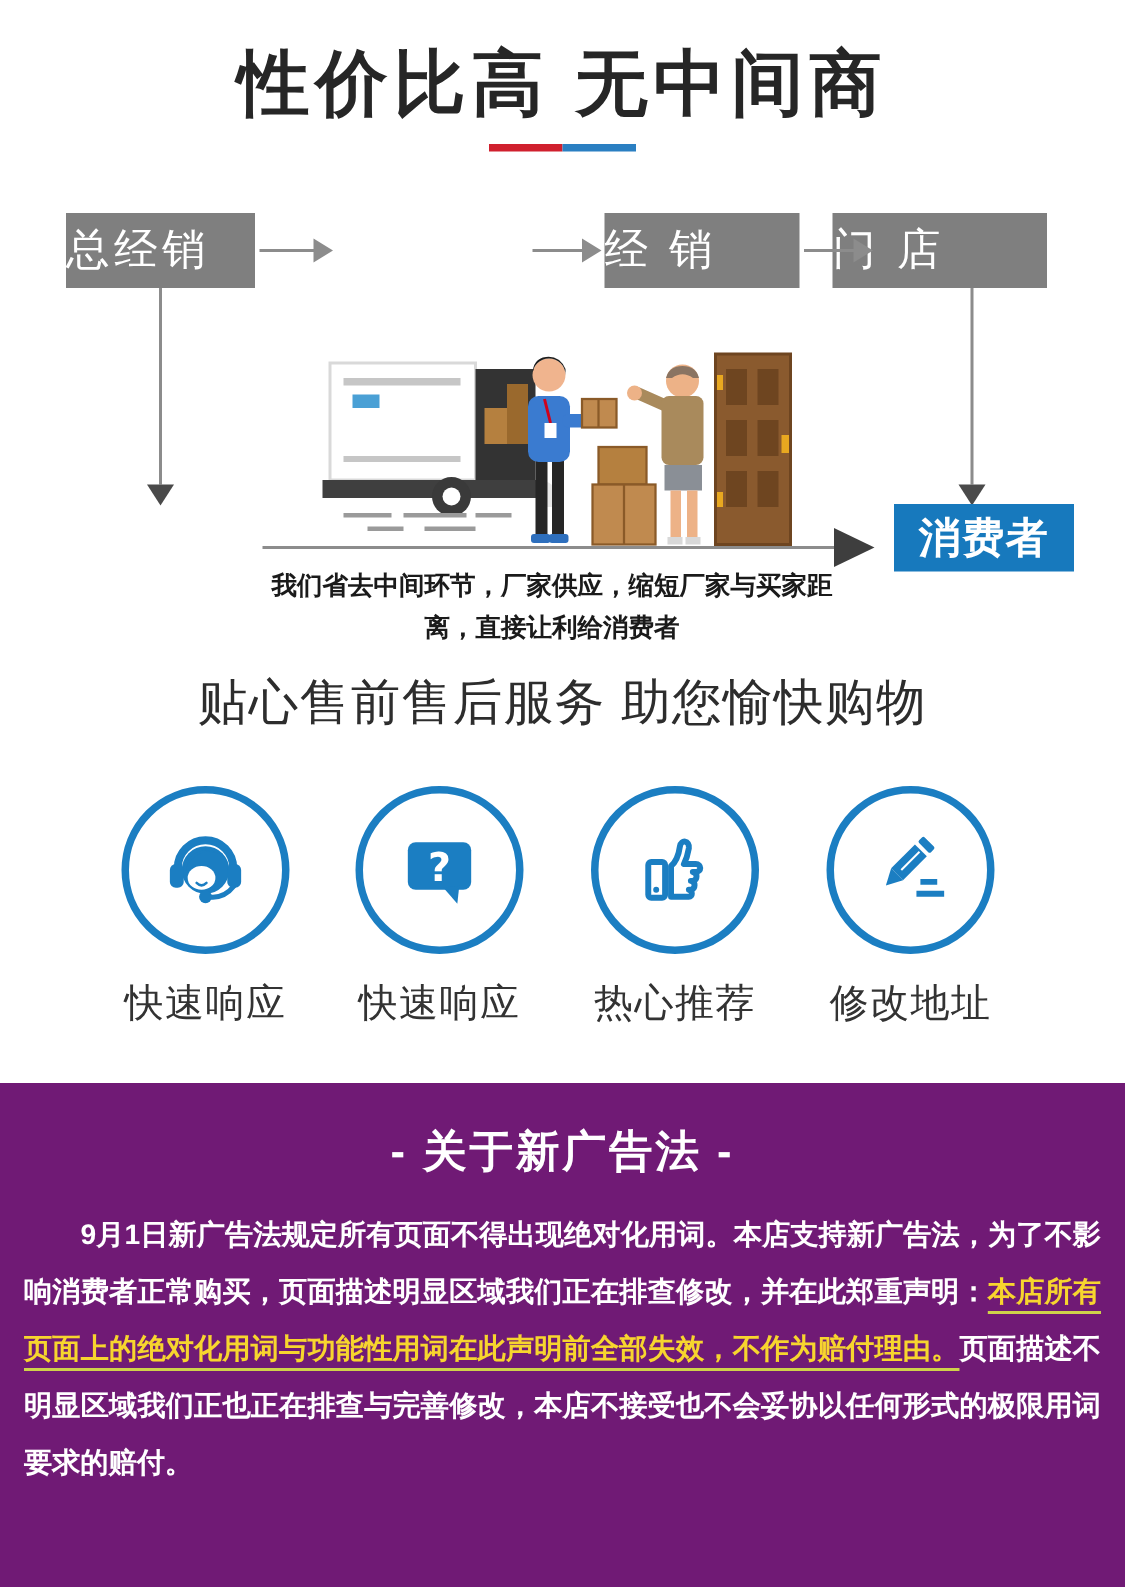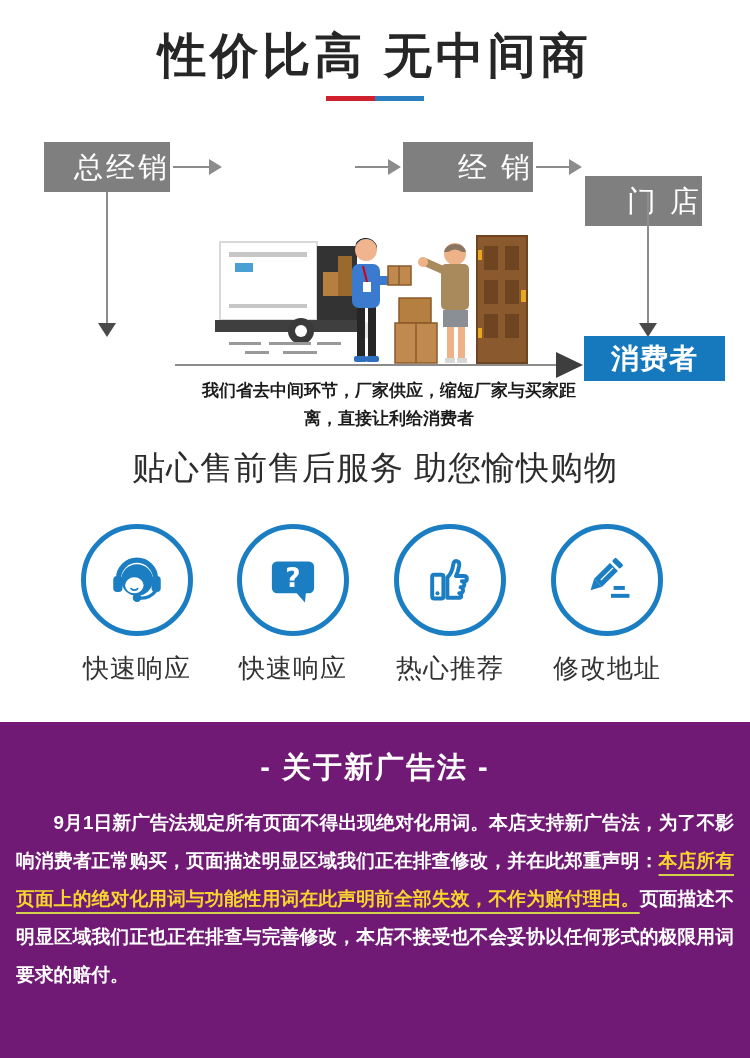--- a/index.html
+++ b/index.html
@@ -18,26 +18,26 @@
   .title-underline { position: absolute; left: 50%; transform: translateX(-50%); top: 96px; font-size: 0; }
   .title-underline span { display: inline-block; width: 49px; height: 5px; vertical-align: top; }
   .ul-red  { background: #d0202e; }
   .ul-blue { background: #2a7fc2; }
 
   
   .sec-flow { position: relative; height: 300px; }
   .chain-box {
     position: absolute; top: 12px; height: 50px; background: #7f7f7f;
     color: #ffffff; font-size: 29px; letter-spacing: 3px;
-    line-height: 50px; text-align: right; padding-left: 24px;
+    line-height: 50px; text-align: left;
   }
   .cb1 { left: 44px;  width: 126px; }
   .cb2 { left: 224px; width: 128px; }
   .cb3 { left: 403px; width: 130px; }
-  .cb4 { left: 585px; width: 117px; margin-top: 34px; }
+  .cb4 { left: 555px; width: 143px; }
 
   .h-arrow { position: absolute; top: 29px; height: 16px; }
   .h-arrow .shaft { position: absolute; left: 0; top: 7px; height: 2px; background: #8c8c8c; }
   .h-arrow .head  { position: absolute; top: 0; width: 0; height: 0;
     border-top: 8px solid transparent; border-bottom: 8px solid transparent; border-left: 13px solid #8c8c8c; }
   .ha1 { left: 173px; width: 49px; } .ha1 .shaft { width: 38px; } .ha1 .head { left: 36px; }
   .ha2 { left: 355px; width: 46px; } .ha2 .shaft { width: 35px; } .ha2 .head { left: 33px; }
   .ha3 { left: 536px; width: 46px; } .ha3 .shaft { width: 35px; } .ha3 .head { left: 33px; }
 
   .v-line { position: absolute; top: 62px; width: 2px; height: 131px; background: #8c8c8c; }
@@ -50,26 +50,26 @@
 
   .ground-line { position: absolute; left: 175px; top: 234px; width: 385px; height: 2px; background: #8c8c8c; }
   .big-arrowhead { position: absolute; left: 556px; top: 222px; width: 0; height: 0;
     border-top: 13px solid transparent; border-bottom: 13px solid transparent; border-left: 27px solid #3e3e3e; }
 
   .blue-box {
     position: absolute; background: #1779bd; color: #ffffff;
     font-size: 28px; font-weight: bold; text-align: center; letter-spacing: 1px;
   }
   .bb-factory  { left: 45px;  top: 207px; width: 130px; height: 45px; line-height: 45px; }
-  .bb-consumer { left: 584px; top: 206px; width: 141px; height: 45px; line-height: 45px; }
+  .bb-consumer { left: 596px; top: 206px; width: 120px; height: 45px; line-height: 45px; }
 
   .illustration { position: absolute; left: 205px; top: 100px; width: 330px; height: 135px; }
 
   .flow-caption {
-    position: absolute; left: 199px; top: 247px; width: 380px;
+    position: absolute; left: 178px; top: 247px; width: 380px;
     font-size: 17px; font-weight: bold; color: #1a1a1a;
     line-height: 28px; text-align: center;
   }
 
   
   .sec-services { position: relative; height: 292px; }
   .services-title {
     padding-top: 16px; text-align: center;
     font-size: 33px; color: #2d2d2d; letter-spacing: 1px;
   }

